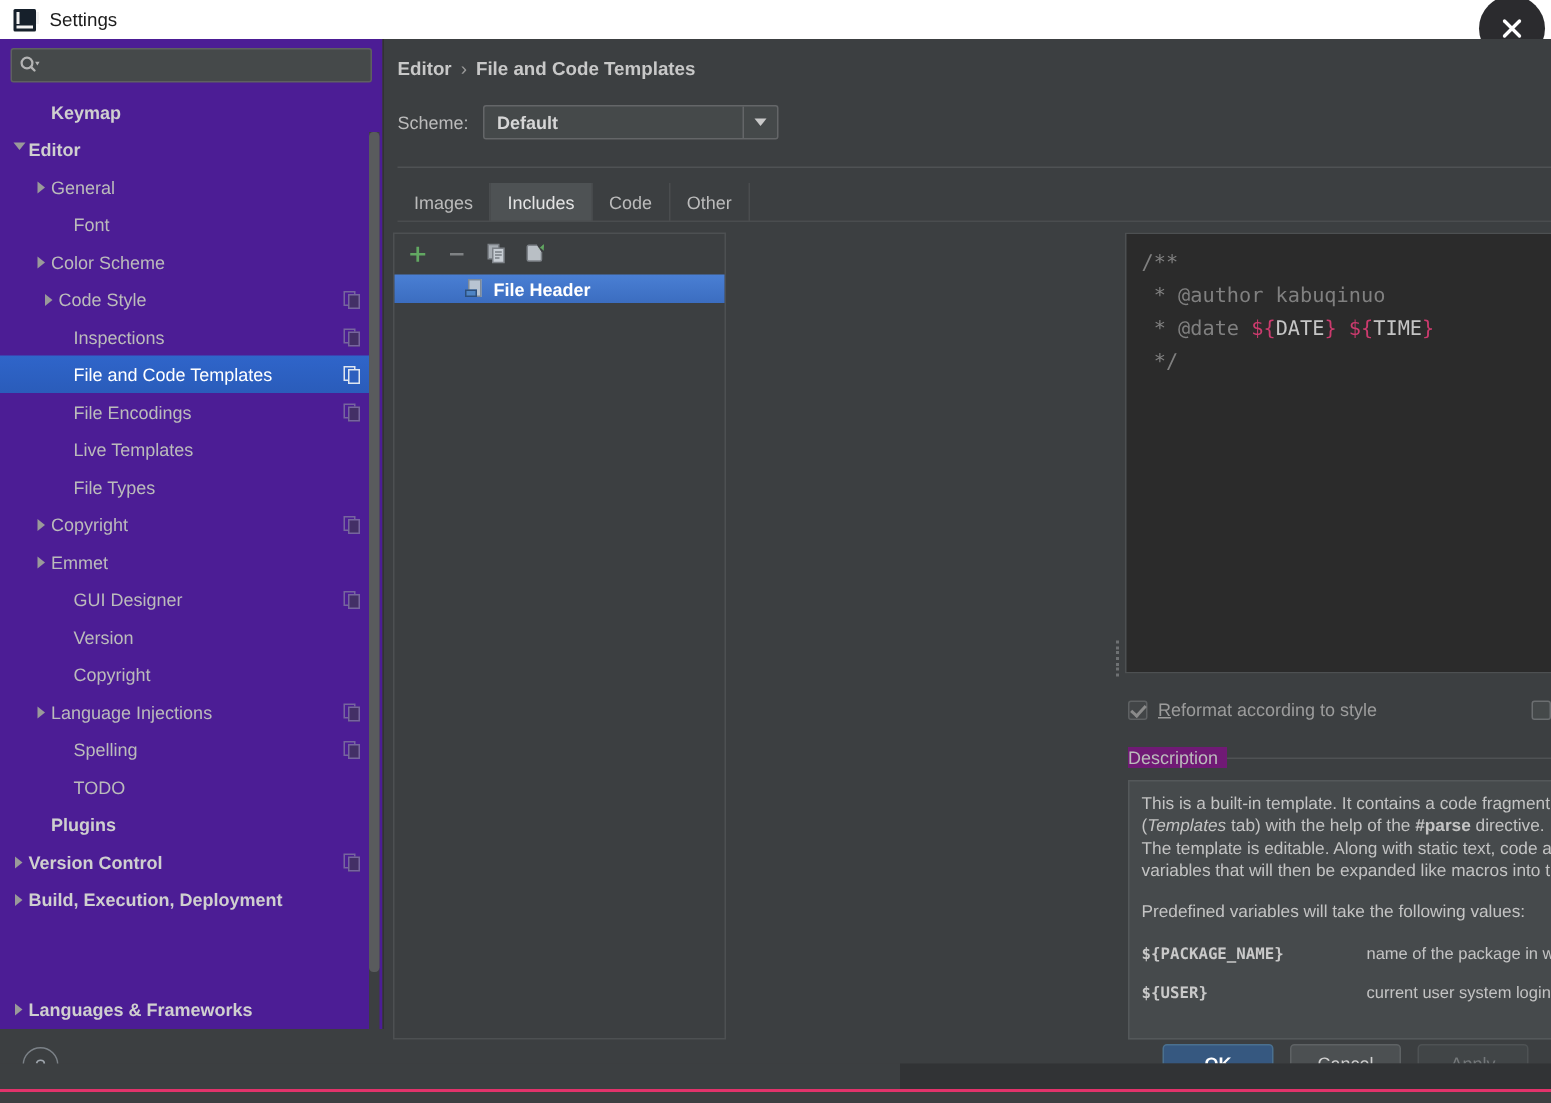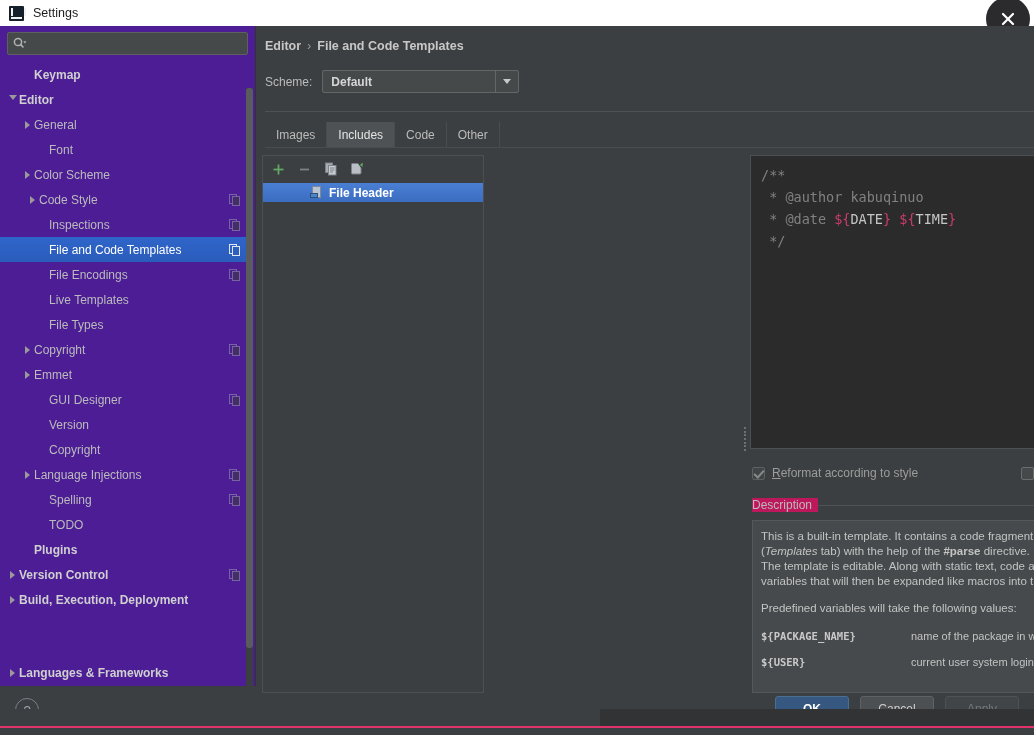--- a/index.html
+++ b/index.html
@@ -162,21 +162,21 @@
   .cb.checked:after{
     content:"";position:absolute;left:3px;top:0px;width:4px;height:8px;border:solid #8a8a8a;border-width:0 2px 2px 0;transform:rotate(42deg);
   }
   .cb.dim{background:#424547;border-color:#5e6163;}
   .cblabel{margin-left:7px;font-size:12px;color:#9c9c9c;}
   .cblabel u{text-decoration:underline;}
   .cbgroup{display:flex;align-items:center;}
   .cbgroup.second{margin-left:103px;}
 
   
-  .desclabel{position:absolute;left:496px;top:472px;font-size:12px;color:#bbbbbb;background:#be185d;padding-right:6px;z-index:2;}
+  .desclabel{position:absolute;left:496px;top:472px;font-size:12px;color:#bbbbbb;background:#701a75;padding-right:6px;z-index:2;}
   .descline{position:absolute;left:560px;top:479px;width:459px;height:1px;background:#4f5254;}
   .descbox{
     position:absolute;left:496px;top:494px;width:523px;height:173px;
     background:#464a4c;border:1px solid #54585a;box-sizing:border-box;overflow:hidden;
   }
   .descinner{padding:8px 12px 0 8px;font-size:11.5px;line-height:15px;color:#c3c3c3;}
   .descinner p{margin:0;}
   .descinner .it{font-style:italic;}
   .descinner .bd{font-weight:bold;}
   .descinner .spacer{height:12px;}

